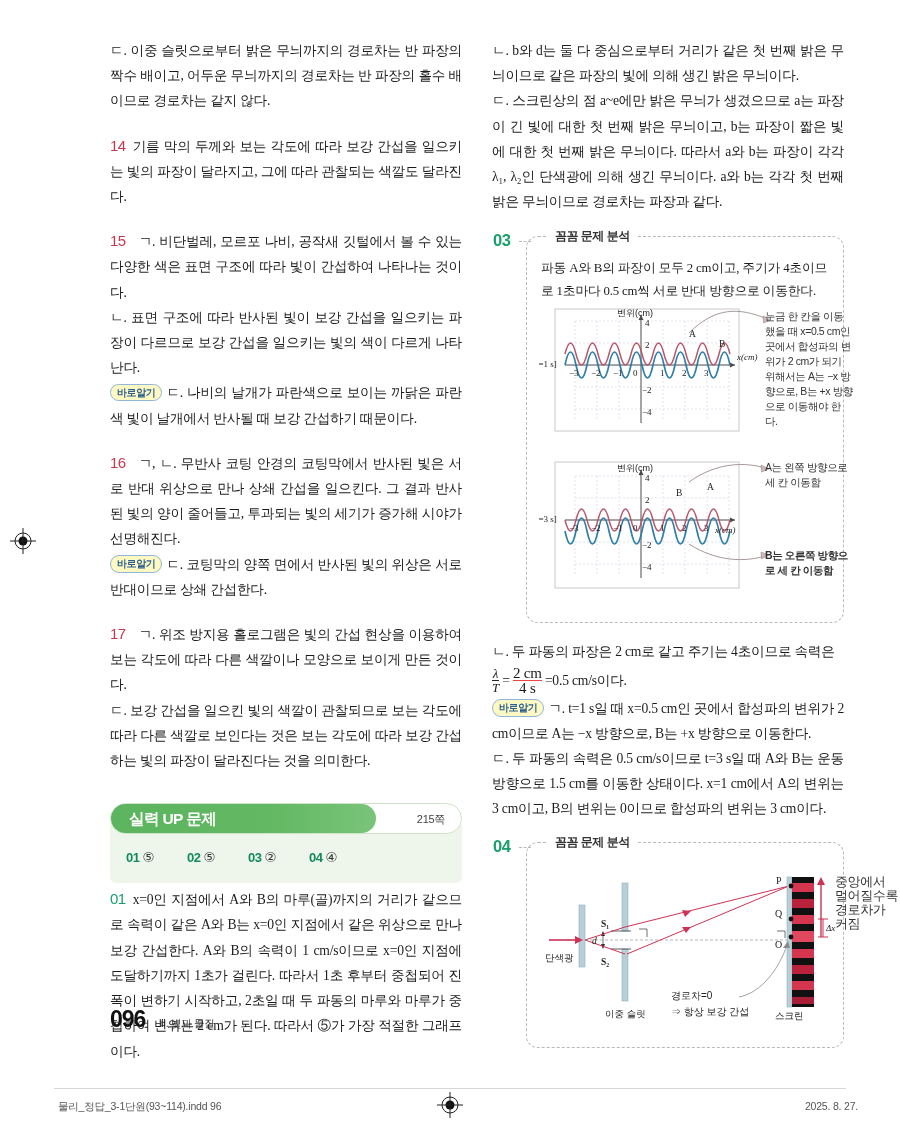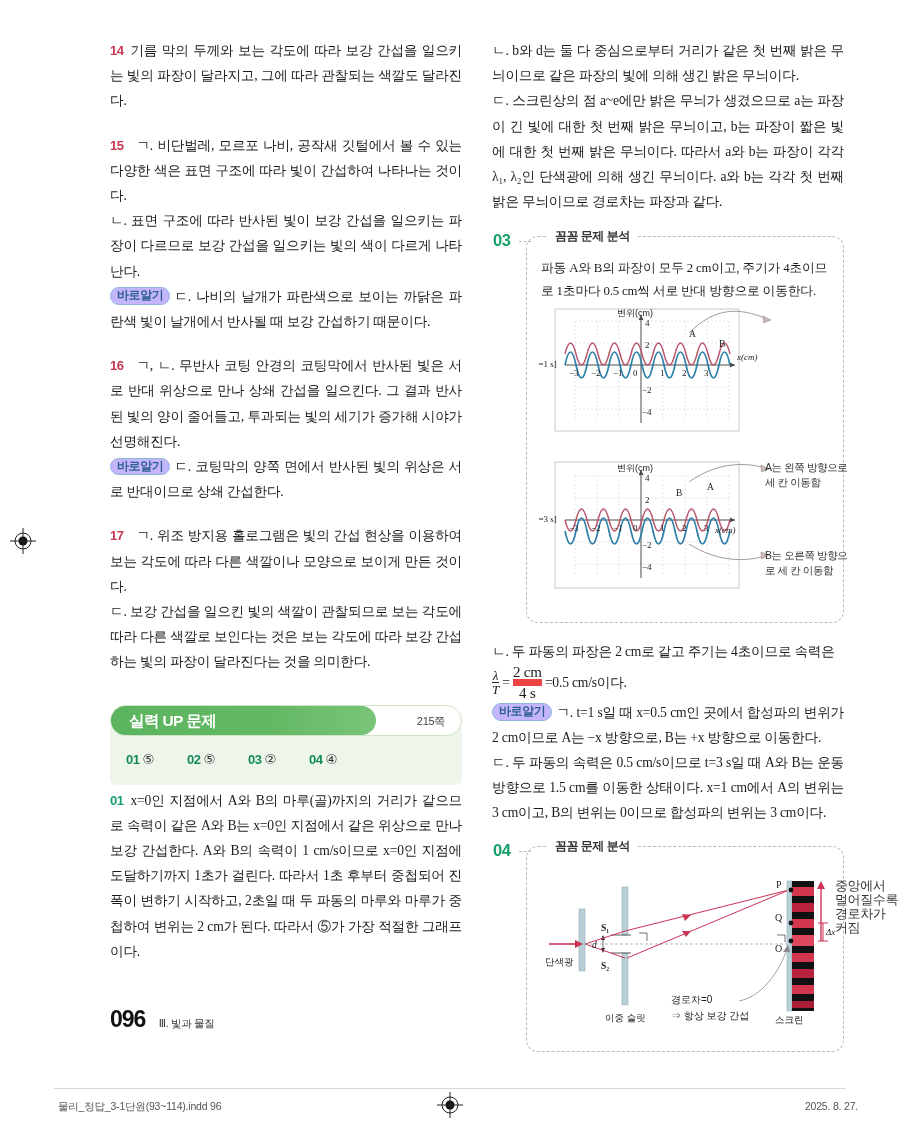--- a/index.html
+++ b/index.html
@@ -24,37 +24,37 @@
     font-size:13.6px;
     line-height:25.2px;
     text-align:justify;
     text-justify:inter-character;
     letter-spacing:-0.2px;
   }
   .blk{margin-bottom:19px;}
   .blk:last-child{margin-bottom:0;}
   .qnum{
     font-family:"Liberation Sans","DejaVu Sans",sans-serif;
-    font-weight:bold;font-size:13px;
+    font-weight:normal;font-size:15px;
     color:#c7384f;
     margin-right:7px;
     letter-spacing:-0.5px;
   }
   .qnum.green{color:#18a06a;}
   .indent{display:inline-block;width:6px;}
 
   
   .chip{
     display:inline-block;
     border:1px solid #8fb6d8;
     border-radius:9px;
-    background:#c4b5fd;
+    background:#fef9c3;
     color:#2c5f8f;
     font-family:"Liberation Sans","DejaVu Sans",sans-serif;
-    font-size:12px;
+    font-size:10px;
     line-height:13px;
     padding:1px 6px 1.5px 6px;
     margin-right:4px;
     vertical-align:1.5px;
     letter-spacing:-0.4px;
     font-weight:bold;
   }
 
   
   .upbox{
@@ -186,20 +186,23 @@
   </svg>
   <svg class="regmark" style="left:437px;top:1092px" width="26" height="26" viewBox="0 0 26 26">
     <circle cx="13" cy="13" r="8" fill="none" stroke="#222" stroke-width="1"></circle>
     <circle cx="13" cy="13" r="4.5" fill="#111"></circle>
     <line x1="13" y1="0" x2="13" y2="26" stroke="#222" stroke-width="1"></line>
     <line x1="0" y1="13" x2="26" y2="13" stroke="#222" stroke-width="1"></line>
   </svg>
 
   <div class="col col-left">
 
+    <div class="blk">
+      <p class="para">ㄷ. 이중 슬릿으로부터 밝은 무늬까지의 경로차는 반 파장의 짝수 배이고, 어두운 무늬까지의 경로차는 반 파장의 홀수 배이므로 경로차는 같지 않다.</p>
+    </div>
 
     <div class="blk">
       <p class="para"><span class="qnum">14</span><span>기름 막의 두께와 보는 각도에 따라 보강 간섭을 일으키는 빛의 파장이 달라지고, 그에 따라 관찰되는 색깔도 달라진다.</span></p>
     </div>
 
     <div class="blk">
       <p class="para"><span class="qnum">15</span><span class="indent"></span><span>ㄱ. 비단벌레, 모르포 나비, 공작새 깃털에서 볼 수 있는 다양한 색은 표면 구조에 따라 빛이 간섭하여 나타나는 것이다.</span></p>
       <p class="para">ㄴ. 표면 구조에 따라 반사된 빛이 보강 간섭을 일으키는 파장이 다르므로 보강 간섭을 일으키는 빛의 색이 다르게 나타난다.</p>
       <p class="para"><span class="chip">바로알기</span><span>ㄷ. 나비의 날개가 파란색으로 보이는 까닭은 파란색 빛이 날개에서 반사될 때 보강 간섭하기 때문이다.</span></p>
     </div>
@@ -292,20 +295,21 @@
           <text x="198" y="55" font-family="Liberation Serif, serif" font-size="9" font-style="italic" fill="#222">x(cm)</text>
 
           <text x="150" y="32" font-family="Liberation Serif, serif" font-size="9.5" fill="#222">A</text>
           <text x="180" y="42" font-family="Liberation Serif, serif" font-size="9.5" fill="#222">B</text>
 
           <text x="-6" y="62" font-family="Liberation Serif, serif" font-size="9" fill="#222">[t=1 s]</text>
 
           <path d="M150,28 C176,2 200,2 228,14" fill="none" stroke="#9a8d8d" stroke-width="0.9"></path>
           <polygon points="232,15 224,11 224.5,18" fill="#cbb9b9" stroke="#9a8d8d" stroke-width="0.6"></polygon>
         </svg>
+        <div class="figcap" style="left:226px;top:4px;width:88px;">눈금 한 칸을 이동했을 때 x=0.5 cm인 곳에서 합성파의 변위가 2 cm가 되기 위해서는 A는 −x 방향으로, B는 +x 방향으로 이동해야 한다.</div>
       </div>
 
       <div class="fig" style="margin-top:14px">
         <svg width="318" height="142" viewBox="0 0 318 142">
           <rect x="16" y="4" width="184" height="126" fill="#ffffff" stroke="#c9c9c9" stroke-width="1"></rect>
           <g stroke="#dcd6ea" stroke-width="0.7" stroke-dasharray="2,2">
             <line x1="36" y1="18" x2="190" y2="18"></line>
             <line x1="36" y1="40" x2="190" y2="40"></line>
             <line x1="36" y1="84" x2="190" y2="84"></line>
             <line x1="36" y1="106" x2="190" y2="106"></line>
@@ -341,35 +345,35 @@
           <text x="168" y="32" font-family="Liberation Serif, serif" font-size="9.5" fill="#222">A</text>
           <text x="137" y="38" font-family="Liberation Serif, serif" font-size="9.5" fill="#222">B</text>
           <text x="-6" y="64" font-family="Liberation Serif, serif" font-size="9" fill="#222">[t=3 s]</text>
 
           <path d="M150,24 C178,4 206,4 226,10" fill="none" stroke="#9a8d8d" stroke-width="0.9"></path>
           <polygon points="230,11 222,7 222.5,14" fill="#cbb9b9" stroke="#9a8d8d" stroke-width="0.6"></polygon>
           <path d="M150,86 C178,104 206,104 226,98" fill="none" stroke="#9a8d8d" stroke-width="0.9"></path>
           <polygon points="230,97 222,94 222.5,101" fill="#cbb9b9" stroke="#9a8d8d" stroke-width="0.6"></polygon>
         </svg>
         <div class="figcap" style="left:226px;top:2px;width:90px;">A는 왼쪽 방향으로 세 칸 이동함</div>
-        <div class="figcap" style="left:226px;top:90px;width:90px;">B는 오른쪽 방향으로 세 칸 이동함</div>
+        <div class="figcap" style="left:226px;top:90px;width:90px;font-weight:bold;">B는 오른쪽 방향으로 세 칸 이동함</div>
       </div>
     </div>
 
     <div class="blk" style="margin-top:16px">
       <p class="para">ㄴ. 두 파동의 파장은 2 cm로 같고 주기는 4초이므로 속력은</p>
       <p class="para" style="line-height:30px">
         <span style="display:inline-block;vertical-align:middle;text-align:center;line-height:13px;font-size:13px;">
           <span style="display:block;font-style:italic;">λ</span>
           <span style="display:block;border-top:1px solid #222;font-style:italic;">T</span>
         </span>
         <span style="vertical-align:middle;">=</span>
         <span style="display:inline-block;vertical-align:middle;text-align:center;line-height:14px;font-size:15px;">
           <span style="display:block;">2 cm</span>
-          <span style="display:block;border-top:7px solid #ef4444;">4 s</span>
+          <span style="display:block;border-top:1px solid #ef4444;">4 s</span>
         </span>
         <span style="vertical-align:middle;">=0.5 cm/s이다.</span>
       </p>
       <p class="para"><span class="chip">바로알기</span><span>ㄱ. t=1 s일 때 x=0.5 cm인 곳에서 합성파의 변위가 2 cm이므로 A는 −x 방향으로, B는 +x 방향으로 이동한다.</span></p>
       <p class="para">ㄷ. 두 파동의 속력은 0.5 cm/s이므로 t=3 s일 때 A와 B는 운동 방향으로 1.5 cm를 이동한 상태이다. x=1 cm에서 A의 변위는 3 cm이고, B의 변위는 0이므로 합성파의 변위는 3 cm이다.</p>
     </div>
 
     <div class="anabox" style="margin-top:20px;padding-bottom:16px">
       <div class="ana-num">04</div>
       <div class="ana-dash"></div>

